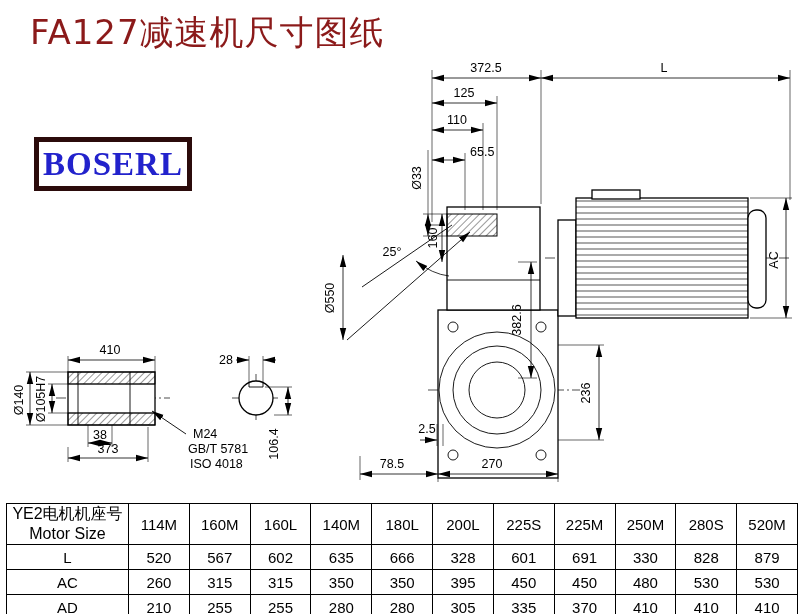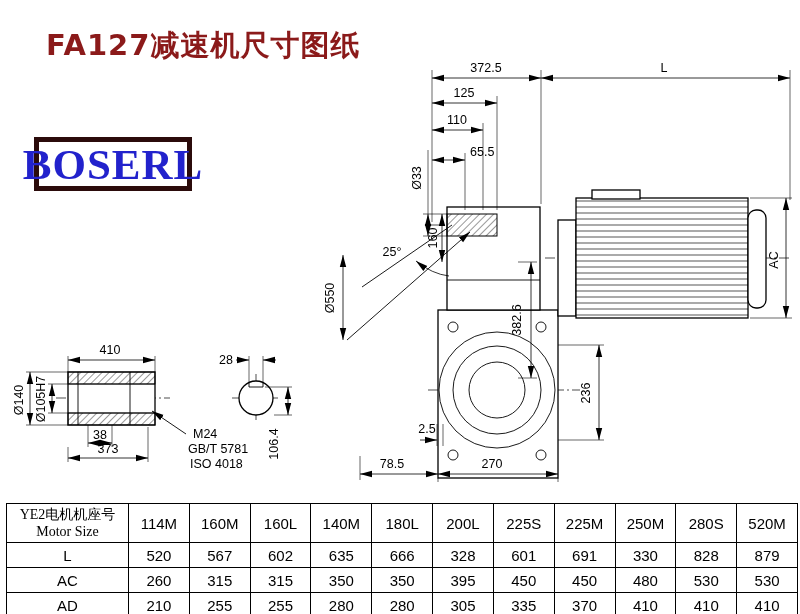--- a/index.html
+++ b/index.html
@@ -1,52 +1,52 @@
 <!DOCTYPE html>
 <html><head>
 <meta charset="utf-8">
 <style>
   html,body{margin:0;padding:0;}
   body{
     width:800px;height:614px;position:relative;overflow:hidden;
     background:#ffffff;font-family:"Liberation Sans",sans-serif;
   }
   .page-title{
-    position:absolute;top:10px;left:30px;margin:16px;
-    font-size:29px;font-weight:bold;color:#8b1a1a;
+    position:absolute;top:10px;left:30px;margin:0;
+    font-size:34px;font-weight:normal;color:#8b1a1a;
     font-family:"DejaVu Sans",sans-serif;letter-spacing:1px;
   }
   .logo-box{
     position:absolute;left:34px;top:137px;width:148px;height:44px;
     border:5px solid #2b0b0b;background:#fff;
     display:flex;align-items:center;justify-content:center;
   }
   .logo-text{
-    font-family:"Liberation Serif",serif;font-size:43px;font-weight:600;
+    font-family:"Liberation Serif",serif;font-size:33px;font-weight:600;
     color:#2222cc;letter-spacing:1px;line-height:1;
   }
   svg{position:absolute;top:0;left:0;}
   svg text{font-family:"Liberation Sans",sans-serif;font-size:12.5px;fill:#000;}
   .out{fill:#ffffff;stroke:#000;stroke-width:1.3;}
   .thin{fill:none;stroke:#000;stroke-width:0.9;}
   .dim{fill:none;stroke:#000;stroke-width:0.8;}
   .ext{fill:none;stroke:#000;stroke-width:0.6;}
   .cl{fill:none;stroke:#000;stroke-width:0.7;stroke-dasharray:10 3 2 3;}
   .hatched{fill:url(#hatch);stroke:#000;stroke-width:1;}
   .spec-table{
     position:absolute;left:6px;top:503px;width:792px;
     border-collapse:collapse;table-layout:fixed;background:#fff;
   }
   .spec-table td{
     border:1.5px solid #000;text-align:center;vertical-align:middle;
     font-size:15px;color:#000;padding:0;height:24px;
   }
   .spec-table tr.hdr td{height:38px;}
   .spec-table td.lbl{font-size:15px;}
-  .hcell div{line-height:1.25;font-size:14px;font-family:Liberation Serif, serif;}
+  .hcell div{line-height:1.25;font-size:16px;}
 </style>
 </head>
 <body>
 
 <h1 class="page-title">FA127减速机尺寸图纸</h1>
 
 <div class="logo-box">
   <span class="logo-text">BOSERL</span>
 </div>
 

